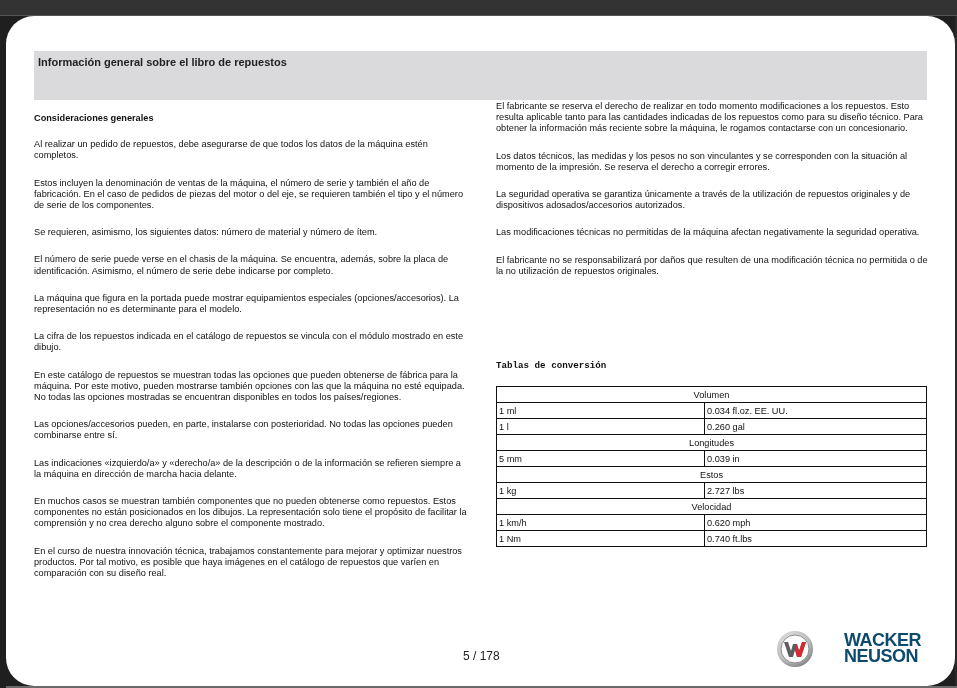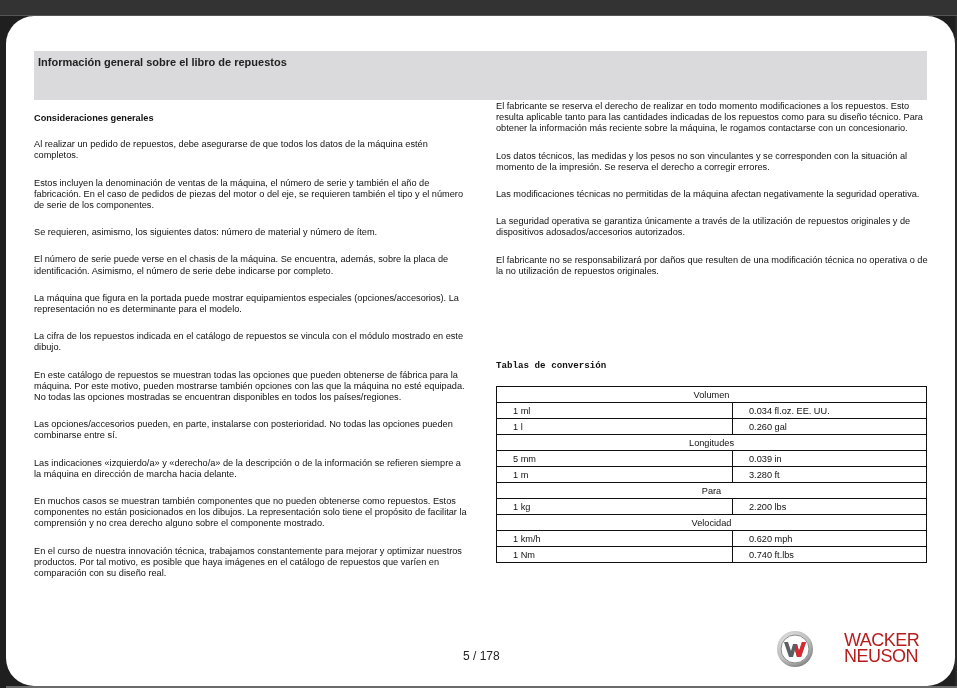--- a/index.html
+++ b/index.html
@@ -19,28 +19,28 @@
 
   .col { position: absolute; font-size: 9.2px; line-height: 11.2px; }
   .col-left { left: 28px; top: 97px; width: 435px; }
   .col-right { left: 490px; top: 85px; width: 432px; }
   .col p { margin: 0 0 16px 0; }
   .col h3 { margin: 0 0 15px 0; font-size: 9.2px; font-weight: bold; }
 
   .conv-title { position: absolute; left: 490px; top: 344px; font-size: 9.2px; font-weight: bold; font-family: Liberation Mono, monospace; }
 
   table.conv { position: absolute; left: 490px; top: 370px; width: 431px; border-collapse: collapse; font-size: 9.2px; }
-  table.conv td { border: 1px solid #111; height: 15px; padding: 0 16px; }
+  table.conv td { border: 1px solid #111; height: 15px; padding: 0 2px; }
   table.conv td.group { text-align: center; }
   table.conv td.c1 { width: 203px; margin-left: 24px; }
 
   .pagenum { position: absolute; left: 457px; top: 633px; font-size: 12px; color: #222; }
 
   .logo { position: absolute; left: 770px; top: 614px; width: 160px; height: 40px; }
-  .logo-text { position: absolute; left: 68px; top: 2px; font-size: 18px; line-height: 16px; font-weight: normal; color: #b91c1c; letter-spacing: -0.5px; }
+  .logo-text { position: absolute; left: 68px; top: 2px; font-size: 18px; line-height: 16px; font-weight: bold; color: #0c4a6e; letter-spacing: -0.5px; }
 </style>
 </head>
 <body>
 
 <div class="topbar"></div>
 <div class="rightstrip"></div>
 
 <div class="page">
 
   <div class="header-band">
@@ -58,23 +58,23 @@
     <p>En este catálogo de repuestos se muestran todas las opciones que pueden obtenerse de fábrica para la máquina. Por este motivo, pueden mostrarse también opciones con las que la máquina no esté equipada. No todas las opciones mostradas se encuentran disponibles en todos los países/regiones.</p>
     <p>Las opciones/accesorios pueden, en parte, instalarse con posterioridad. No todas las opciones pueden combinarse entre sí.</p>
     <p>Las indicaciones «izquierdo/a» y «derecho/a» de la descripción o de la información se refieren siempre a la máquina en dirección de marcha hacia delante.</p>
     <p>En muchos casos se muestran también componentes que no pueden obtenerse como repuestos. Estos componentes no están posicionados en los dibujos. La representación solo tiene el propósito de facilitar la comprensión y no crea derecho alguno sobre el componente mostrado.</p>
     <p>En el curso de nuestra innovación técnica, trabajamos constantemente para mejorar y optimizar nuestros productos. Por tal motivo, es posible que haya imágenes en el catálogo de repuestos que varíen en comparación con su diseño real.</p>
   </div>
 
   <div class="col col-right">
     <p>El fabricante se reserva el derecho de realizar en todo momento modificaciones a los repuestos. Esto resulta aplicable tanto para las cantidades indicadas de los repuestos como para su diseño técnico. Para obtener la información más reciente sobre la máquina, le rogamos contactarse con un concesionario.</p>
     <p>Los datos técnicos, las medidas y los pesos no son vinculantes y se corresponden con la situación al momento de la impresión. Se reserva el derecho a corregir errores.</p>
+    <p>La seguridad operativa se garantiza únicamente a través de la utilización de repuestos originales y de dispositivos adosados/accesorios autorizados.</p>
     <p>Las modificaciones técnicas no permitidas de la máquina afectan negativamente la seguridad operativa.</p>
-    <p>La seguridad operativa se garantiza únicamente a través de la utilización de repuestos originales y de dispositivos adosados/accesorios autorizados.</p>
-    <p>El fabricante no se responsabilizará por daños que resulten de una modificación técnica no operativa o de la no utilización de repuestos originales.</p>
+    <p>El fabricante no se responsabilizará por daños que resulten de una modificación técnica no permitida o de la no utilización de repuestos originales.</p>
   </div>
 
   <div class="conv-title">Tablas de conversión</div>
 
   <table class="conv">
     <tbody>
         <tr>
           <td colspan="2" class="group">Volumen</td>
         </tr>
     <tr>
@@ -86,31 +86,27 @@
           <td>0.260 gal</td>
         </tr>
 
     <tr>
           <td colspan="2" class="group">Longitudes</td>
         </tr>
     <tr>
           <td class="c1">5 mm</td>
           <td>0.039 in</td>
         </tr>
-    <tr>
-          <td class="c1">1 m</td>
-          <td>3.280 ft</td>
-        </tr>
 
     <tr>
-          <td colspan="2" class="group">Para</td>
+          <td colspan="2" class="group">Estos</td>
         </tr>
     <tr>
           <td class="c1">1 kg</td>
-          <td>2.200 lbs</td>
+          <td>2.727 lbs</td>
         </tr>
 
     <tr>
           <td colspan="2" class="group">Velocidad</td>
         </tr>
     <tr>
           <td class="c1">1 km/h</td>
           <td>0.620 mph</td>
         </tr>
 

